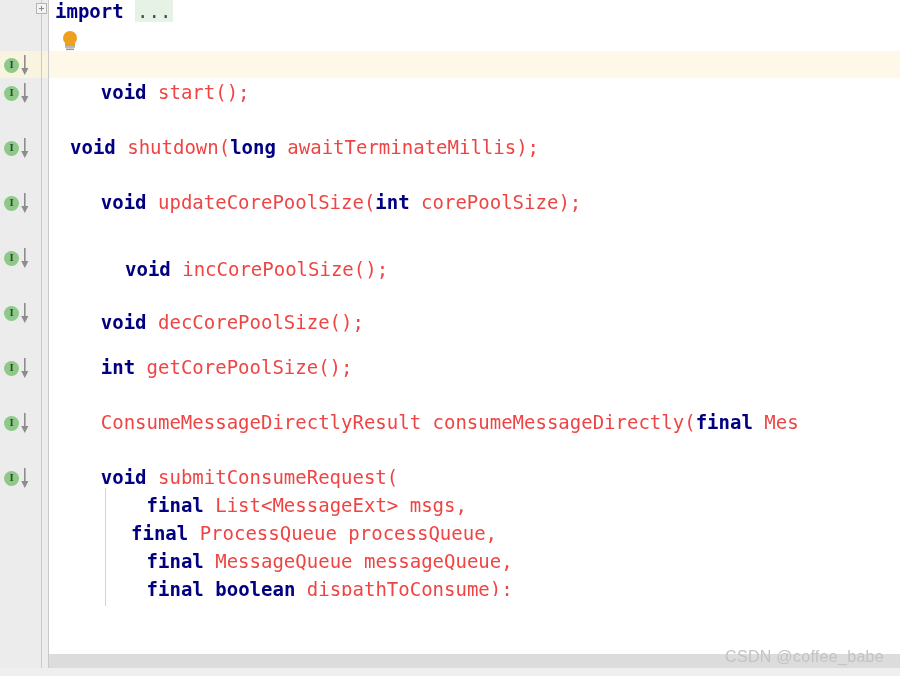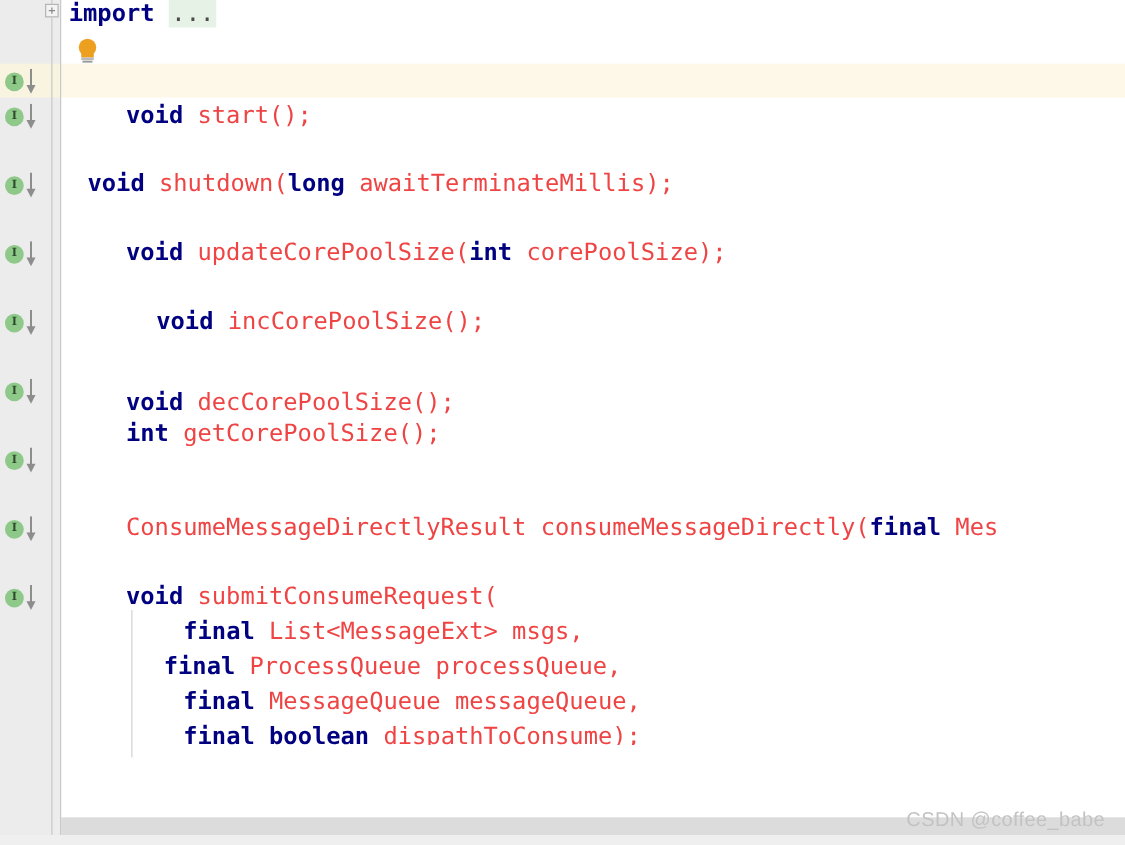--- a/index.html
+++ b/index.html
@@ -330,23 +330,23 @@
 
   <div class="indent-guide"></div>
 
   <div class="code-area">
     <div id="code-lines">
         <div class="code-line" style="top: -2px; padding-left: 6px;"><span class="kw">import</span><span class="plain"> </span><span class="fold-dots">...</span></div>
         <div class="code-line" style="top: 51px; padding-left: 6px;"><span class="kw">public</span><span class="plain"> </span><span class="kw">interface</span><span class="plain"> </span><span class="ident-hl">ConsumeMessageService</span><span class="plain"> {</span></div>
         <div class="code-line" style="top: 79px; padding-left: 51.8px;"><span class="kw">void</span><span class="plain"> start();</span></div>
         <div class="code-line" style="top: 134px; padding-left: 21px;"><span class="kw">void</span><span class="plain"> shutdown(</span><span class="kw">long</span><span class="plain"> awaitTerminateMillis);</span></div>
         <div class="code-line" style="top: 189px; padding-left: 51.8px;"><span class="kw">void</span><span class="plain"> updateCorePoolSize(</span><span class="kw">int</span><span class="plain"> corePoolSize);</span></div>
-        <div class="code-line" style="top: 244px; padding-left: 76px;"><span class="kw">void</span><span class="plain"> incCorePoolSize();</span></div>
+        <div class="code-line" style="top: 256px; padding-left: 76px;"><span class="kw">void</span><span class="plain"> incCorePoolSize();</span></div>
         <div class="code-line" style="top: 299px; padding-left: 51.8px; margin-top: 10px;"><span class="kw">void</span><span class="plain"> decCorePoolSize();</span></div>
-        <div class="code-line" style="top: 334px; padding-left: 51.8px;"><span class="kw">int</span><span class="plain"> getCorePoolSize();</span></div>
+        <div class="code-line" style="top: 354px; padding-left: 51.8px;"><span class="kw">int</span><span class="plain"> getCorePoolSize();</span></div>
         <div class="code-line" style="top: 409px; padding-left: 51.8px;"><span class="plain">ConsumeMessageDirectlyResult consumeMessageDirectly(</span><span class="kw">final</span><span class="plain"> Mes</span></div>
         <div class="code-line" style="top: 464px; padding-left: 51.8px;"><span class="kw">void</span><span class="plain"> submitConsumeRequest(</span></div>
         <div class="code-line" style="top: 492px; padding-left: 97.6px;"><span class="kw">final</span><span class="plain"> List&lt;MessageExt&gt; msgs,</span></div>
         <div class="code-line" style="top: 520px; padding-left: 82px;"><span class="kw">final</span><span class="plain"> ProcessQueue processQueue,</span></div>
         <div class="code-line" style="top: 548px; padding-left: 97.6px;"><span class="kw">final</span><span class="plain"> MessageQueue messageQueue,</span></div>
         <div class="code-line" style="top: 576px; padding-left: 97.6px;"><span class="kw">final</span><span class="plain"> </span><span class="kw">boolean</span><span class="plain"> dispathToConsume);</span></div>
         <div class="code-line" style="top: 604px; padding-left: 6px;"><span class="plain">}</span></div>
       </div>
   </div>
 

